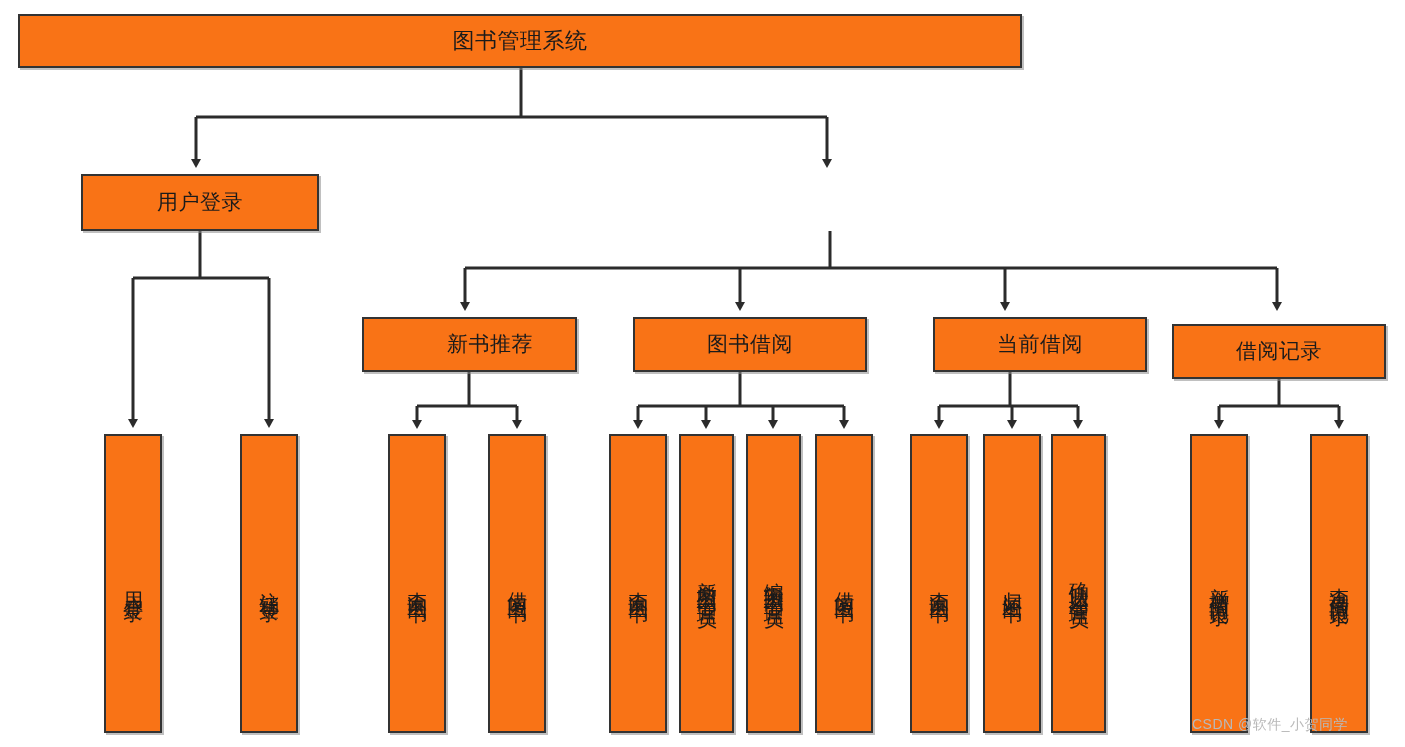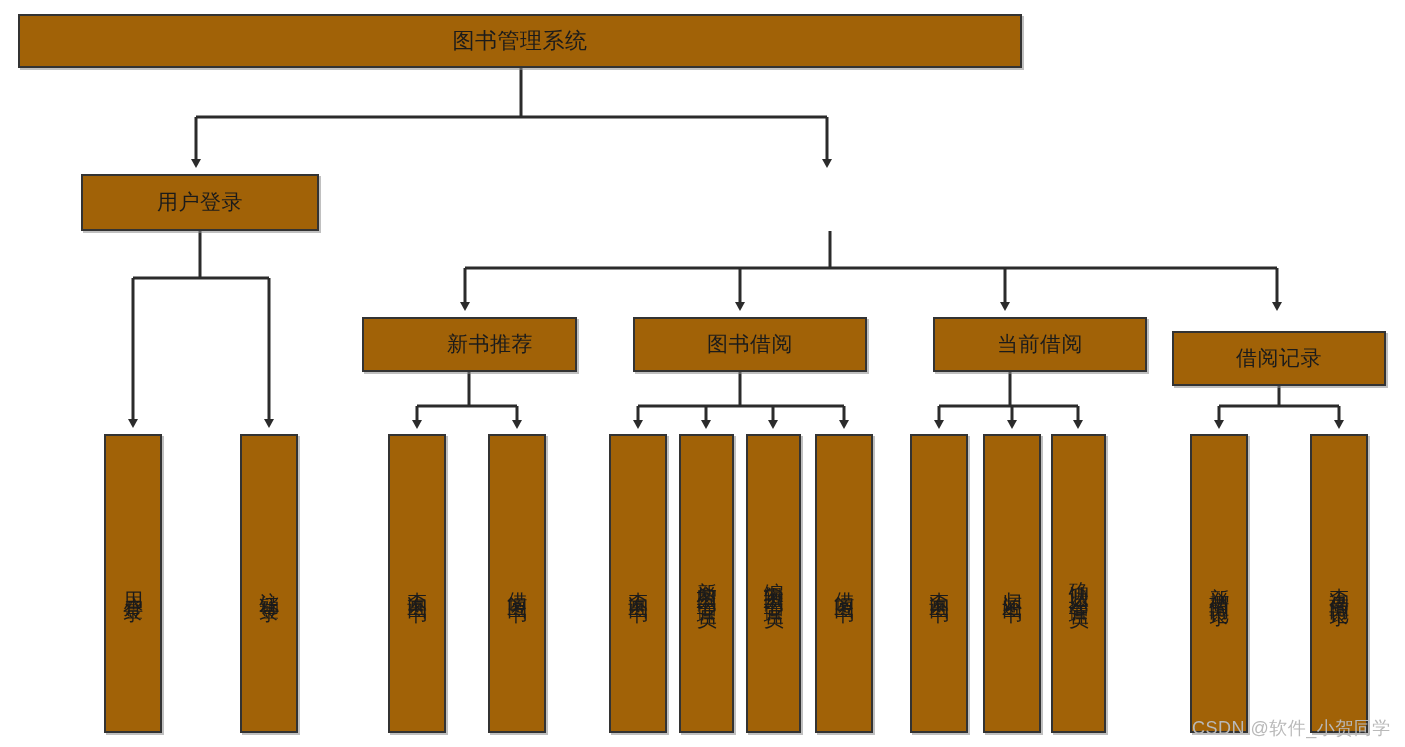--- a/index.html
+++ b/index.html
@@ -21,21 +21,21 @@
     position: absolute;
     left: 0;
     top: 0;
     width: 1405px;
     height: 747px;
     display: block;
   }
   .node-box {
     position: absolute;
     box-sizing: border-box;
-    background: #a16207;
+    background: #f97316;
     border: 2px solid #333333;
     box-shadow: 2px 2px 0 rgba(140,140,140,0.55);
     display: flex;
     align-items: center;
     justify-content: center;
     overflow: hidden;
   }
   .node-label {
     color: #1b1b1b;
     font-size: 21px;
@@ -48,21 +48,21 @@
     writing-mode: vertical-rl;
     text-orientation: upright;
     letter-spacing: 4px;
     font-size: 20px;
     max-height: 100%;
   }
   .node-box.root .node-label { font-size: 22px; }
   .watermark {
     position: absolute;
     color: #b9b9b9;
-    font-size: 18px;
+    font-size: 14px;
     white-space: nowrap;
     letter-spacing: 0.5px;
     pointer-events: none;
   }
 </style>
 </head>
 <body>
 
 <div id="stage">
 
@@ -126,21 +126,21 @@
 
   <div class="node-box" style="left:362px; top:317px; width:215px; height:55px;padding-left:41px;">
     <span class="node-label">新书推荐</span>
   </div>
   <div class="node-box" style="left:633px; top:317px; width:234px; height:55px;">
     <span class="node-label">图书借阅</span>
   </div>
   <div class="node-box" style="left:903px; top:317px; width:214px; height:55px;margin-left:30px;">
     <span class="node-label">当前借阅</span>
   </div>
-  <div class="node-box" style="left:1172px; top:331px; width:214px; height:55px;">
+  <div class="node-box" style="left:1172px; top:324px; width:214px; height:55px;">
     <span class="node-label">借阅记录</span>
   </div>
 
   <div class="node-box vertical" style="left:104px; top:434px; width:58px; height:299px;">
     <span class="node-label">用户登录</span>
   </div>
   <div class="node-box vertical" style="left:240px; top:434px; width:58px; height:299px;">
     <span class="node-label">注销登录</span>
   </div>
   <div class="node-box vertical" style="left:388px; top:434px; width:58px; height:299px;">

